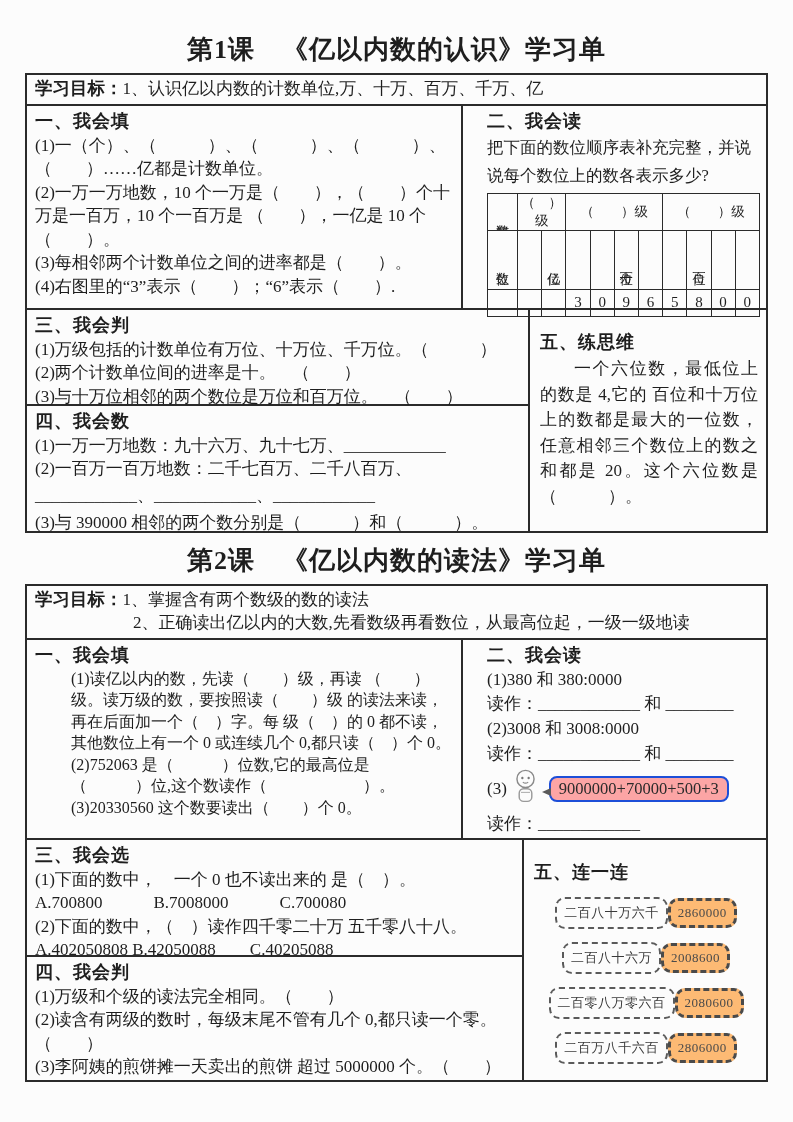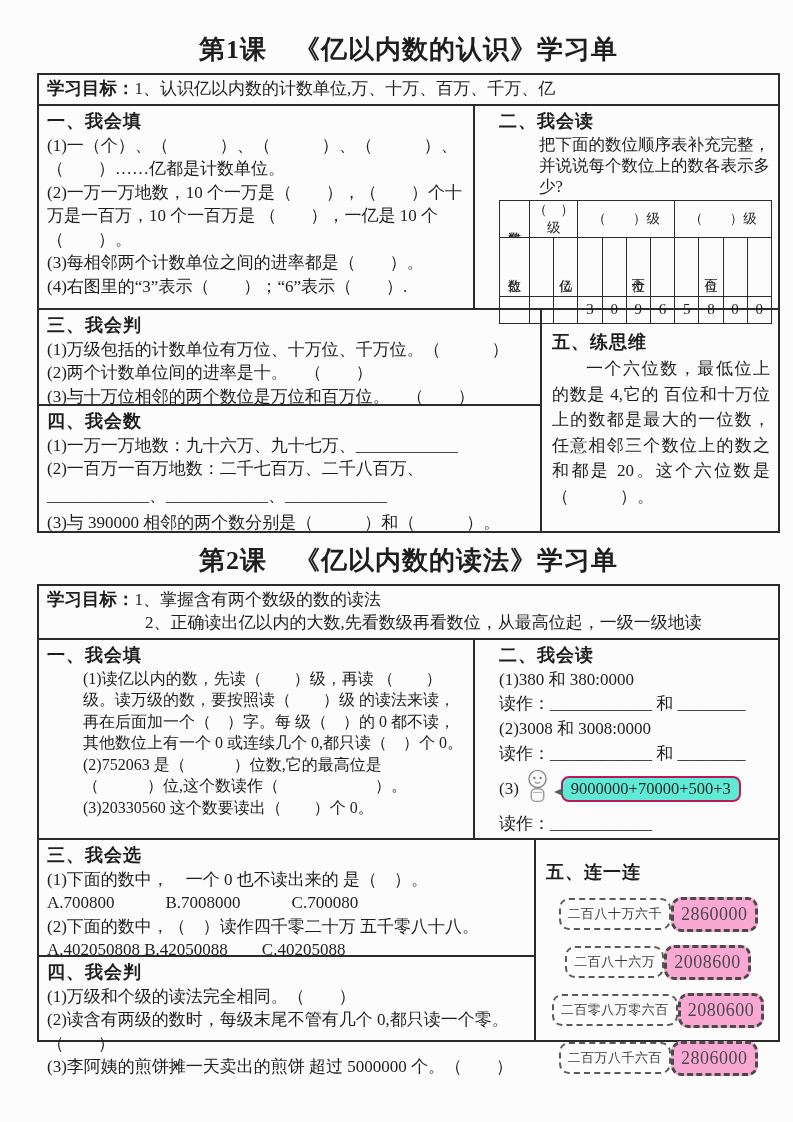--- a/index.html
+++ b/index.html
@@ -1,21 +1,21 @@
 <!DOCTYPE html>
 <html><head>
 <meta charset="utf-8">
 <style>
   html,body { margin:0; padding:0; background:#e8e8e8; }
   .page {
     position:relative; width:793px; height:1122px; margin:0 auto;
     background:#fcfcfc; color:#1e1e1e; overflow:hidden;
     font-family:"Liberation Serif","DejaVu Serif",serif;
   }
-  .content { position:absolute; left:37px; top:28px; width:743px; }
+  .content { position:absolute; left:25px; top:28px; width:743px; }
 
   h1.title {
     margin:4px 0 6px 0; text-align:center; font-size:26px; font-weight:bold;
     letter-spacing:1px; font-family:"Liberation Serif","DejaVu Serif",serif;
   }
   .goals {
     border:2px solid #2b2b2b; padding:2px 6px 3px 8px;
     font-size:17.5px; line-height:23px; background:#fcfcfc;
   }
   .goals .glabel { font-weight:bold; font-family:"Liberation Sans","DejaVu Sans",sans-serif; font-size:17.5px; }
@@ -23,37 +23,37 @@
 
   .grid { border:2px solid #2b2b2b; border-top:none; background:#fcfcfc; }
   .rowA { display:flex; border-bottom:2px solid #2b2b2b;gap:16px; }
   .rowA .cellL { width:436px; border-right:2px solid #2b2b2b; box-sizing:border-box; padding:1px 8px 0 8px; }
   .rowA .cellR { flex:1; box-sizing:border-box; padding:1px 6px 0 8px; }
   .l1 .rowA { height:202px; }
   .l2 .rowA { height:198px; }
 
   .rowBC { display:flex; }
   .l1 .rowBC { height:221px; }
-  .l2 .rowBC { height:200px;border-radius:29px; }
+  .l2 .rowBC { height:240px;border-radius:29px; }
   .leftcol { box-sizing:border-box; border-right:2px solid #2b2b2b; display:flex; flex-direction:column; }
   .l1 .leftcol { width:503px; }
   .l2 .leftcol { width:497px; }
   .secA { box-sizing:border-box; border-bottom:2px solid #2b2b2b; padding:1px 8px 0 8px; }
   .l1 .secA { height:96px; }
   .l2 .secA { height:117px; }
   .secB { box-sizing:border-box; flex:1; padding:1px 8px 0 8px; }
   .cellS5 { flex:1; box-sizing:border-box; padding:18px 8px 0 10px; }
 
   .sec-title {
     font-weight:bold; font-size:18px; padding:2px 0 1px 0;
     font-family:"Liberation Sans","DejaVu Sans",sans-serif; letter-spacing:1px;
   }
   .txt { font-size:17px; line-height:23.5px; white-space:pre-wrap; }
   .txt.tight { line-height:21.5px; font-size:16px;margin-left:36px; }
-  .txt.intro { font-size:16.5px; line-height:21px;margin-left:40px; }
+  .txt.intro { font-size:16.5px; line-height:28px; }
 
   .think { font-size:17px; line-height:25.5px; text-align:justify; }
   .think .body { text-indent:2em; white-space:pre-wrap; }
 
   
   table.pv { border-collapse:collapse; table-layout:fixed; width:100%; margin-top:3px; }
   table.pv td { border:1.6px solid #2b2b2b; text-align:center; vertical-align:middle; padding:0; overflow:hidden; }
   table.pv .r1 td { height:34px; font-size:13.5px; }
   table.pv .r2 td { height:58px; font-size:13px; }
   table.pv .r3 td { height:26px; font-size:15px; }
@@ -61,29 +61,29 @@
 
   
   .match { display:flex; flex-direction:column; gap:13px; margin-top:12px; padding:0 2px;align-items:center; }
   .mrow { display:flex; justify-content:space-between; align-items:center; }
   .tag {
     border:2px dashed #5a5a5a; border-radius:10px; padding:5px 7px;
     font-size:13px; letter-spacing:0.5px; color:#3a3a3a; background:#fcfcfc;
   }
   .numtag {
     border:3px dashed #4a4a4a; border-radius:10px; padding:4px 7px;
-    font-size:18px; color:#4a4a4a; letter-spacing:0.5px; background:#f9a8d4;
+    font-size:13px; color:#4a4a4a; letter-spacing:0.5px; background:#fdba74;
   }
 
   
   .brow { display:flex; align-items:center; gap:1px; margin:2px 0; }
   .brow .pre { font-size:17px; margin-right:4px; }
   .bubble {
-    position:relative; border:2px solid #be185d; border-radius:8px;
-    padding:1px 8px; font-size:16.5px; color:#2a2a2a; background:#5eead4; margin-left:9px;
+    position:relative; border:2px solid #1d4ed8; border-radius:8px;
+    padding:1px 8px; font-size:16.5px; color:#2a2a2a; background:#fca5a5; margin-left:9px;
   }
   .bubble:before {
     content:""; position:absolute; left:-9px; top:10px; width:0; height:0;
     border-top:4px solid transparent; border-bottom:4px solid transparent;
     border-right:9px solid #5a5a5a;
   }
   .answer { font-size:17px; line-height:26px; white-space:pre-wrap; }
 </style>
 </head>
 <body>

